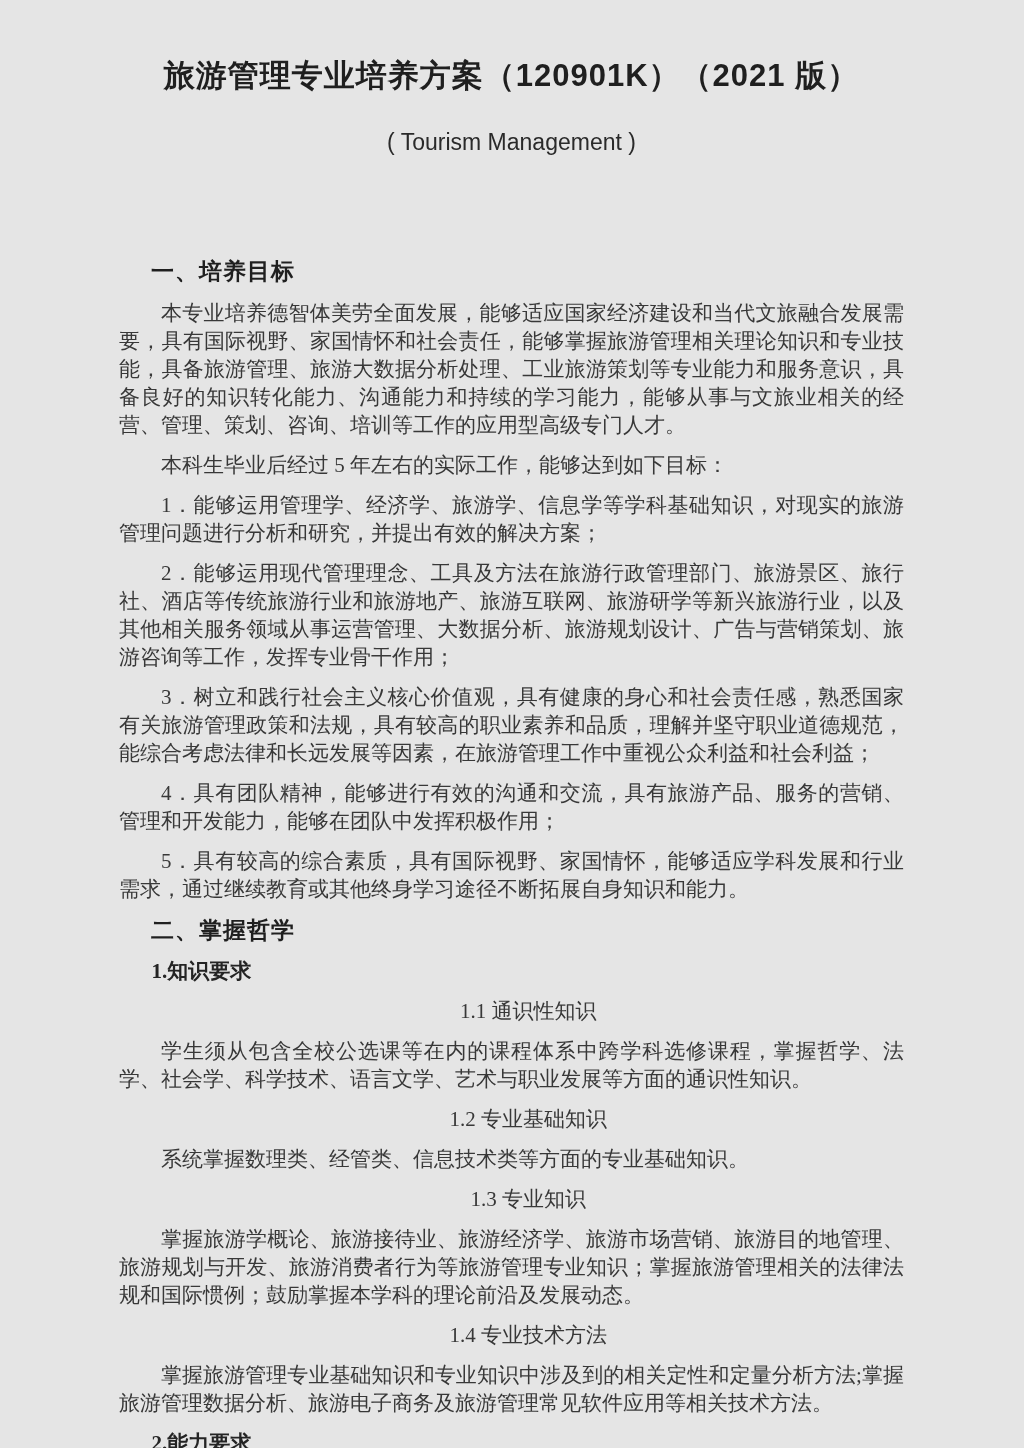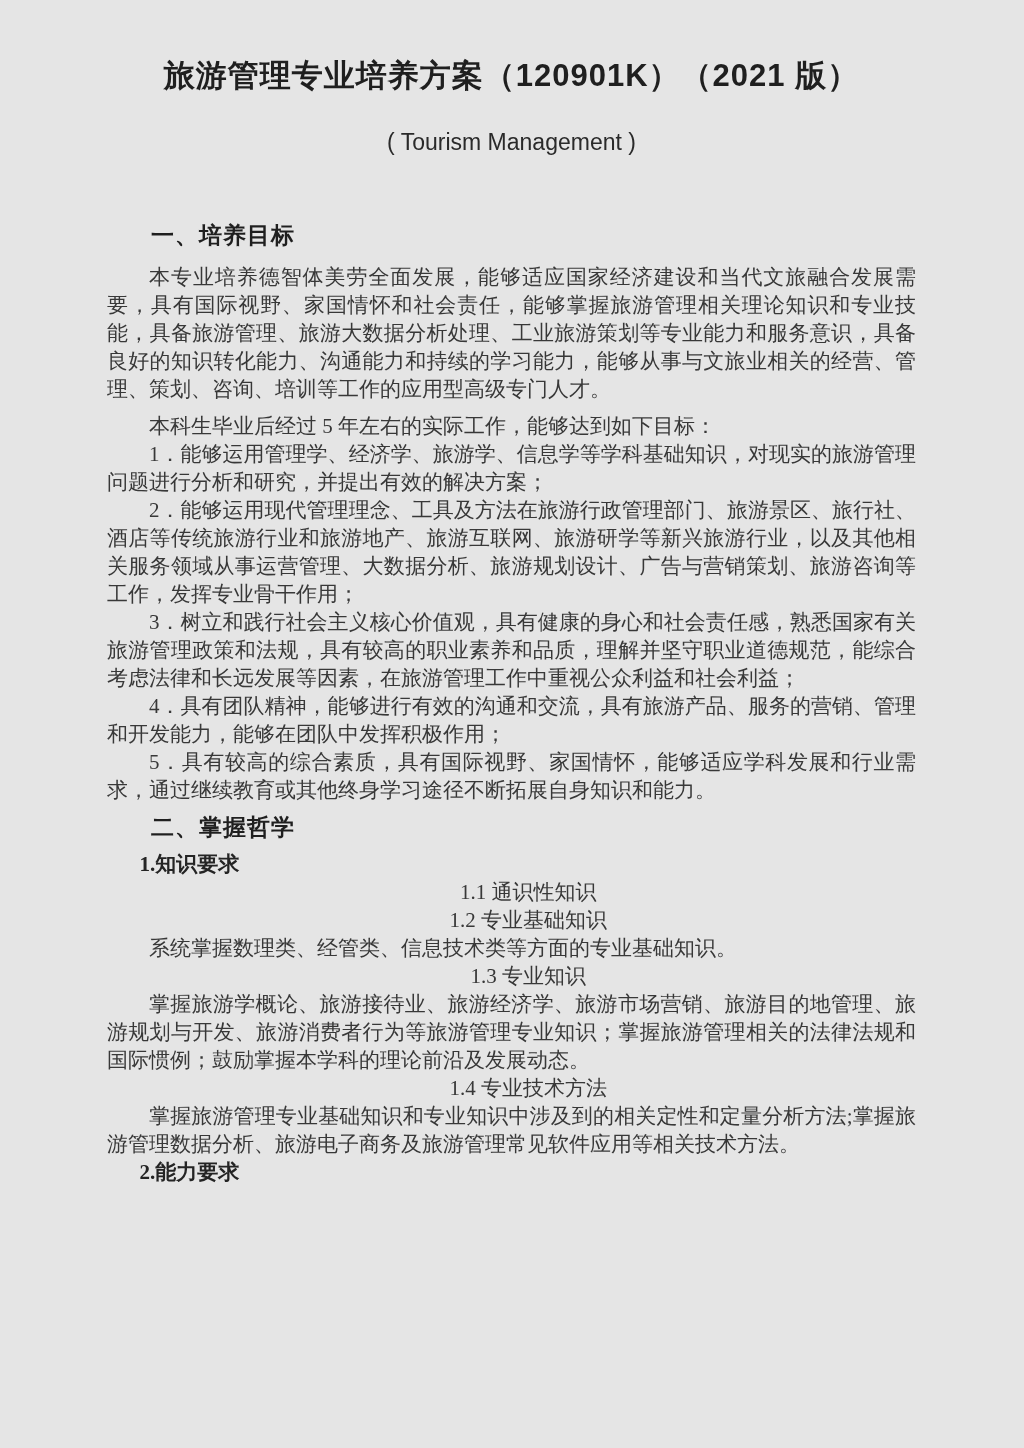--- a/index.html
+++ b/index.html
@@ -37,26 +37,26 @@
   .sec-heading {
     font-family: "Liberation Sans", sans-serif;
     font-weight: 700;
     font-size: 23px;
     line-height: 30px;
     color: #1f1f1f;
     margin: 0;
     padding-left: 44px;
     letter-spacing: 1px;
   }
-  .sec-heading.first { margin-top: 60px; margin-bottom: 13px; }
+  .sec-heading.first { margin-top: 96px; margin-bottom: 13px; }
   .sec-heading.second { margin-top: 8px; margin-bottom: 8px; }
   p.body {
     font-size: 21px;
     line-height: 28px;
-    margin: 0;
+    margin: 12px;
     text-align: justify;
     text-indent: 2em;
     color: #383838;
   }
   p.lead { margin-top: 9px; }
   p.sub-label { text-indent: 1.6em; text-align: center; }
   p.sub-bold {
     font-weight: 700;
     text-indent: 1.55em;
     text-align: left;
@@ -82,20 +82,21 @@
   <p class="body">2．能够运用现代管理理念、工具及方法在旅游行政管理部门、旅游景区、旅行社、酒店等传统旅游行业和旅游地产、旅游互联网、旅游研学等新兴旅游行业，以及其他相关服务领域从事运营管理、大数据分析、旅游规划设计、广告与营销策划、旅游咨询等工作，发挥专业骨干作用；</p>
   <p class="body">3．树立和践行社会主义核心价值观，具有健康的身心和社会责任感，熟悉国家有关旅游管理政策和法规，具有较高的职业素养和品质，理解并坚守职业道德规范，能综合考虑法律和长远发展等因素，在旅游管理工作中重视公众利益和社会利益；</p>
   <p class="body">4．具有团队精神，能够进行有效的沟通和交流，具有旅游产品、服务的营销、管理和开发能力，能够在团队中发挥积极作用；</p>
   <p class="body">5．具有较高的综合素质，具有国际视野、家国情怀，能够适应学科发展和行业需求，通过继续教育或其他终身学习途径不断拓展自身知识和能力。</p>
 
   <h3 class="sec-heading second">二、掌握哲学</h3>
 
   <p class="body sub-bold">1.知识要求</p>
 
   <p class="body sub-label">1.1 通识性知识</p>
+  <p class="body">学生须从包含全校公选课等在内的课程体系中跨学科选修课程，掌握哲学、法学、社会学、科学技术、语言文学、艺术与职业发展等方面的通识性知识。</p>
 
   <p class="body sub-label">1.2 专业基础知识</p>
   <p class="body">系统掌握数理类、经管类、信息技术类等方面的专业基础知识。</p>
 
   <p class="body sub-label">1.3 专业知识</p>
   <p class="body">掌握旅游学概论、旅游接待业、旅游经济学、旅游市场营销、旅游目的地管理、旅游规划与开发、旅游消费者行为等旅游管理专业知识；掌握旅游管理相关的法律法规和国际惯例；鼓励掌握本学科的理论前沿及发展动态。</p>
 
   <p class="body sub-label">1.4 专业技术方法</p>
   <p class="body">掌握旅游管理专业基础知识和专业知识中涉及到的相关定性和定量分析方法;掌握旅游管理数据分析、旅游电子商务及旅游管理常见软件应用等相关技术方法。</p>
 

